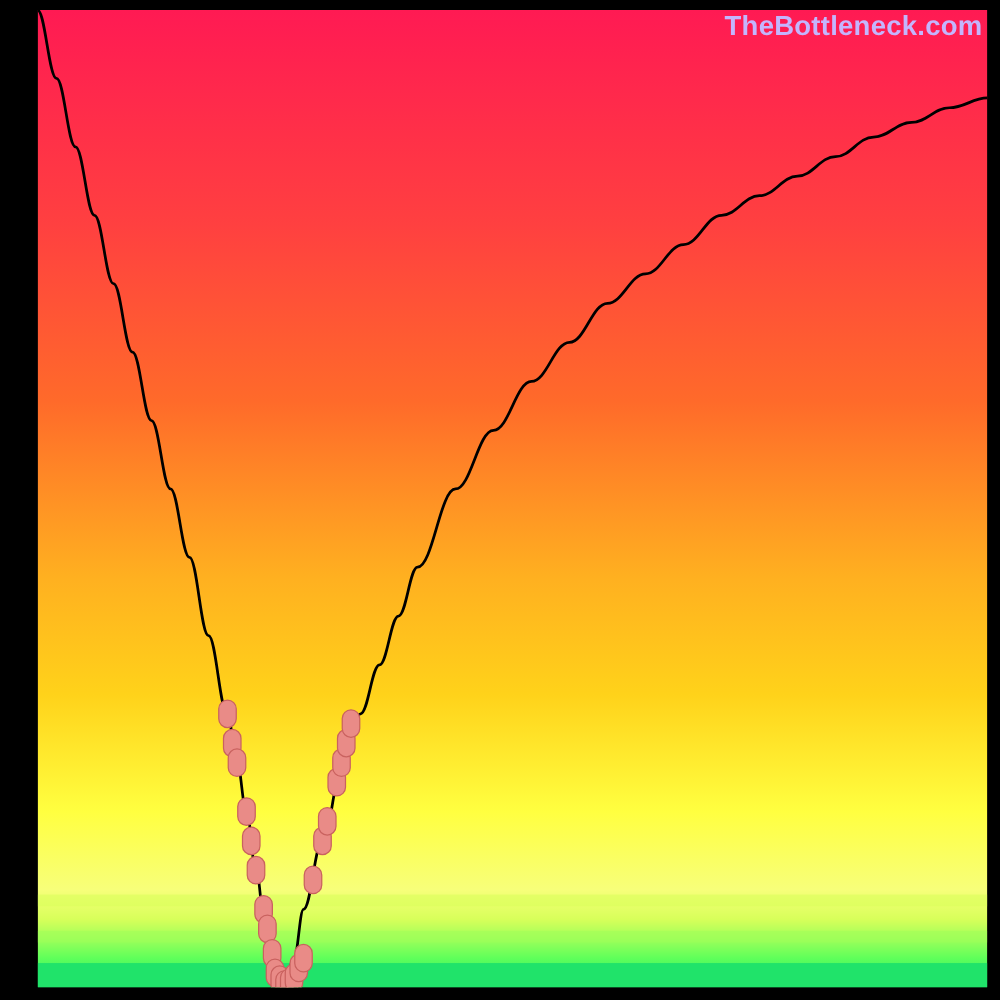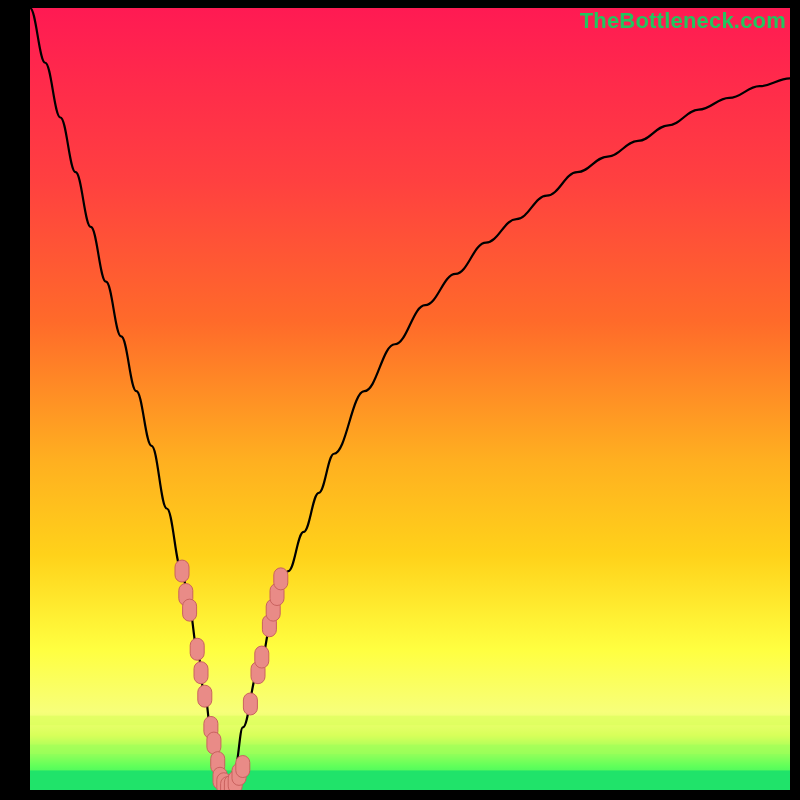--- a/index.html
+++ b/index.html
@@ -22,21 +22,21 @@
     left: 30px;
     top: 8px;
     width: 760px;
     height: 782px;
     overflow: hidden;
   }
   .watermark {
     position: absolute;
     top: 8px;
     right: 14px;
-    color: #22c55e;
+    color: #c4b5fd;
     font-size: 22px;
     font-weight: 600;
     letter-spacing: 0.2px;
     z-index: 5;
     user-select: none;
   }
   svg { display: block; }
 </style>
 </head>
 <body>

